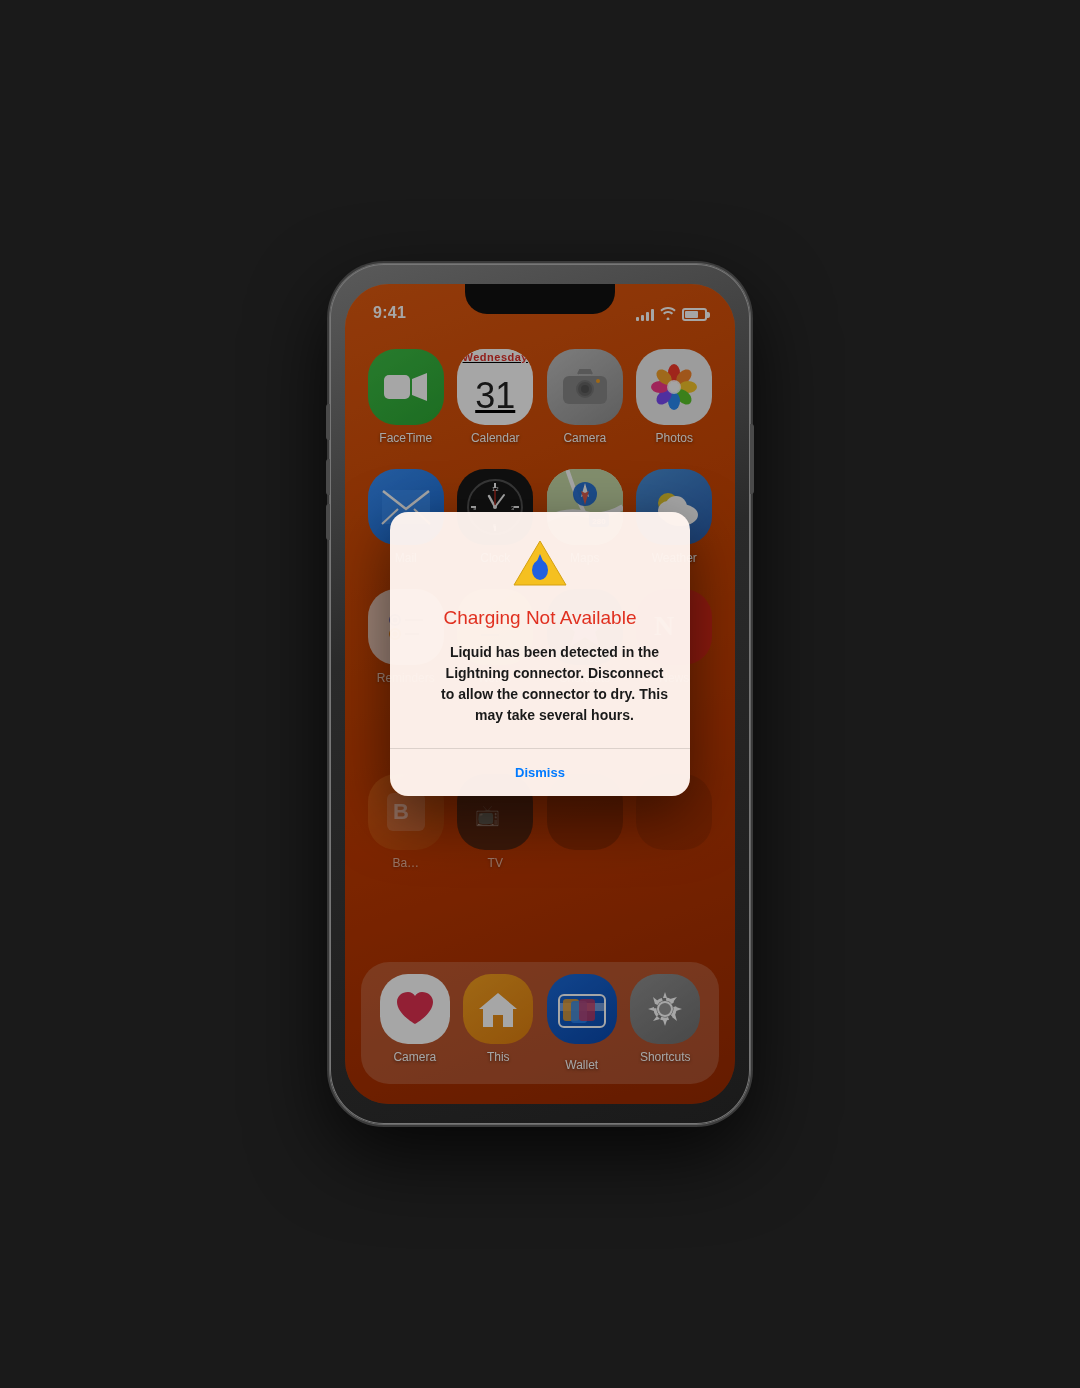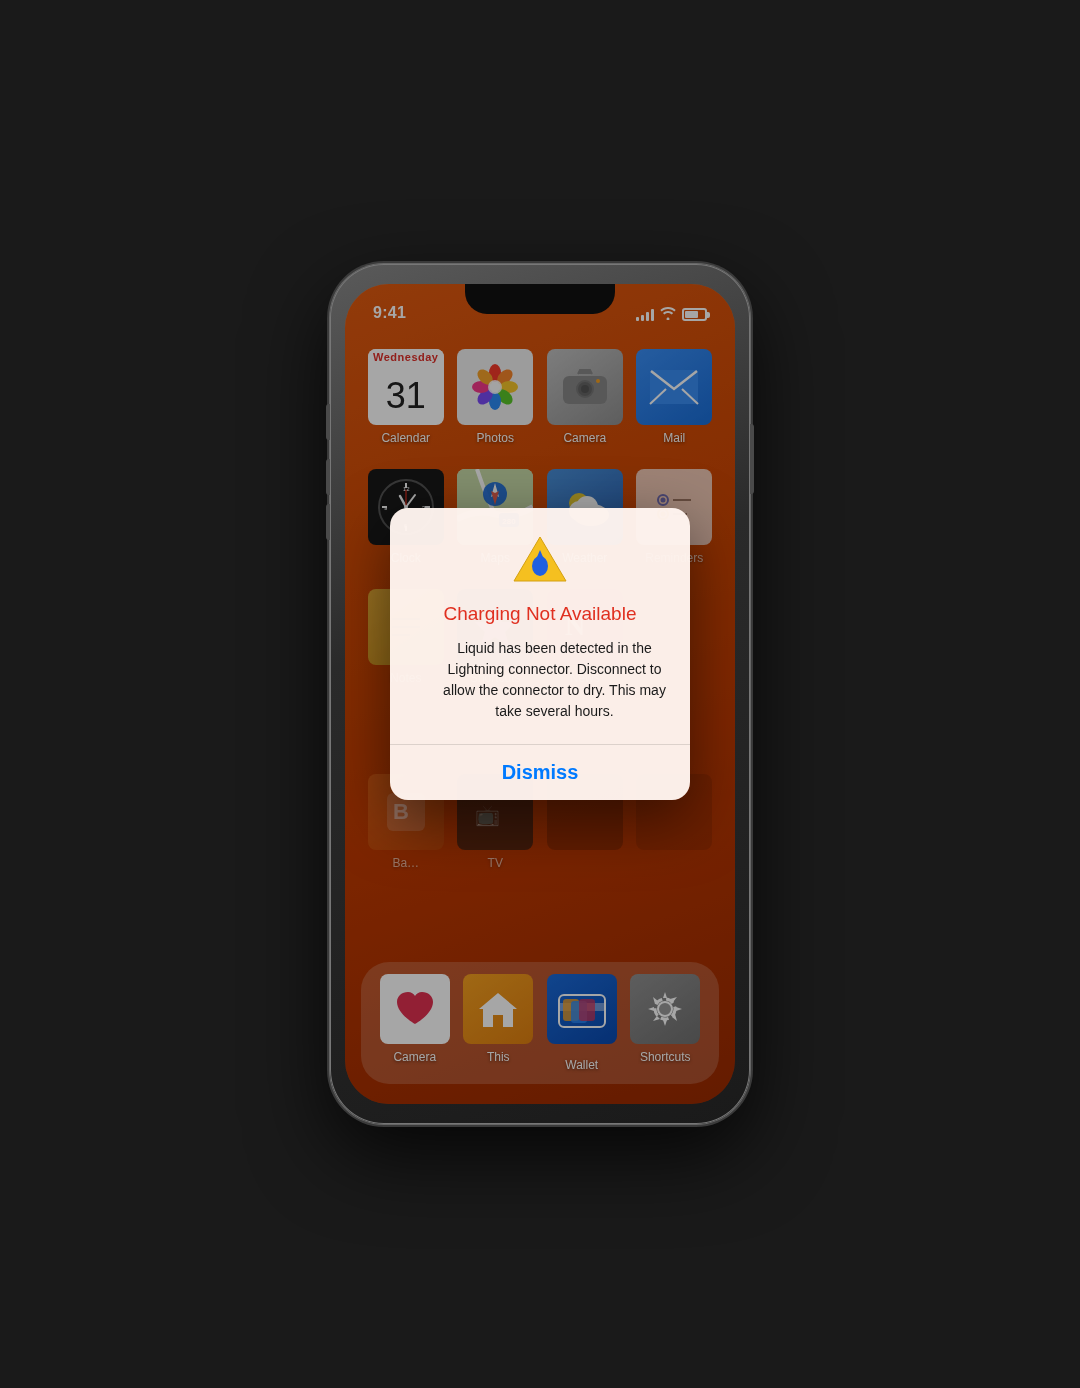--- a/index.html
+++ b/index.html
@@ -168,27 +168,28 @@
       display: flex;
       flex-direction: column;
       align-items: center;
       gap: 6px;
       cursor: pointer;
     }
 
     .app-icon {
       width: 76px;
       height: 76px;
-      border-radius: 8px;
+      border-radius: 28px;
       display: flex;
       justify-content: center;
       align-items: center;
       font-size: 36px;
       position: relative;
       overflow: hidden;
+      text-decoration: underline;
     }
 
     .app-label {
       font-size: 12px;
       color: white;
       text-align: center;
       font-weight: 400;
       text-shadow: 0 1px 3px rgba(0,0,0,0.5);
     }
 
@@ -321,33 +322,33 @@
       font-weight: 400;
       color: #e03020;
       margin-bottom: 12px;
       line-height: 1.2;
     }
 
     .alert-message {
       font-size: 14px;
       color: #1a1a1a;
       line-height: 1.5;
-      font-weight: 400;
+      font-weight: 700;
       margin-left: 29px;
     }
 
     .alert-divider {
       height: 1px;
       background: rgba(0,0,0,0.12);
     }
 
     .alert-button {
       padding: 16px;
       text-align: center;
-      font-size: 20px;
+      font-size: 13px;
       font-weight: 600;
       color: #007AFF;
       cursor: pointer;
       background: transparent;
       border: none;
       width: 100%;
     }
 
     
     .photos-svg {
@@ -384,29 +385,52 @@
           </svg>
         </span>
         <div class="battery">
           <div class="battery-fill"></div>
         </div>
       </div>
     </div>
 
     <div class="app-grid" style="top:55px;">
 
+      <div class="app-item">
+        <div class="app-icon icon-facetime">
+          <svg width="45" height="32" viewBox="0 0 45 32" fill="white">
+            <rect x="1" y="4" width="26" height="24" rx="5" fill="white"></rect>
+            <polygon points="29,8 44,2 44,30 29,24" fill="white"></polygon>
+          </svg>
+        </div>
+        <span class="app-label">FaceTime</span>
+      </div>
 
       <div class="app-item">
         <div class="app-icon icon-calendar" style="flex-direction:column;padding:0;overflow:hidden;">
           <div class="calendar-header">Wednesday</div>
           <div style="display:flex;align-items:center;justify-content:center;flex:1;">
             <span class="calendar-day">31</span>
           </div>
         </div>
         <span class="app-label">Calendar</span>
+      </div>
+
+      <div class="app-item">
+        <div class="app-icon icon-camera">
+          <svg width="46" height="36" viewBox="0 0 46 36" fill="none">
+            <rect x="1" y="7" width="44" height="28" rx="6" fill="#888"></rect>
+            <path d="M16 5 L18 1 L28 1 L30 5" stroke="#888" stroke-width="2" fill="#888"></path>
+            <circle cx="23" cy="20" r="9" fill="#777"></circle>
+            <circle cx="23" cy="20" r="7" fill="#666"></circle>
+            <circle cx="23" cy="20" r="4" fill="#555"></circle>
+            <circle cx="36" cy="12" r="2" fill="#f5a020"></circle>
+          </svg>
+        </div>
+        <span class="app-label">Camera</span>
       </div>
 
       <div class="app-item">
         <div class="app-icon icon-photos">
           <svg class="photos-svg" viewBox="0 0 60 60">
             <circle cx="30" cy="30" r="8" fill="#aaa" opacity="0.3"></circle>
 
             <ellipse cx="30" cy="16" rx="6" ry="9" fill="#f5392a" transform="rotate(0,30,30)"></ellipse>
             <ellipse cx="30" cy="16" rx="6" ry="9" fill="#f5842a" transform="rotate(45,30,30)"></ellipse>
             <ellipse cx="30" cy="16" rx="6" ry="9" fill="#f5c52a" transform="rotate(90,30,30)"></ellipse>
@@ -415,34 +439,20 @@
             <ellipse cx="30" cy="16" rx="6" ry="9" fill="#7a4af5" transform="rotate(225,30,30)"></ellipse>
             <ellipse cx="30" cy="16" rx="6" ry="9" fill="#f53a8a" transform="rotate(270,30,30)"></ellipse>
             <ellipse cx="30" cy="16" rx="6" ry="9" fill="#f5a22a" transform="rotate(315,30,30)"></ellipse>
             <circle cx="30" cy="30" r="7" fill="white" opacity="0.85"></circle>
           </svg>
         </div>
         <span class="app-label">Photos</span>
       </div>
 
       <div class="app-item">
-        <div class="app-icon icon-camera">
-          <svg width="46" height="36" viewBox="0 0 46 36" fill="none">
-            <rect x="1" y="7" width="44" height="28" rx="6" fill="#888"></rect>
-            <path d="M16 5 L18 1 L28 1 L30 5" stroke="#888" stroke-width="2" fill="#888"></path>
-            <circle cx="23" cy="20" r="9" fill="#777"></circle>
-            <circle cx="23" cy="20" r="7" fill="#666"></circle>
-            <circle cx="23" cy="20" r="4" fill="#555"></circle>
-            <circle cx="36" cy="12" r="2" fill="#f5a020"></circle>
-          </svg>
-        </div>
-        <span class="app-label">Camera</span>
-      </div>
-
-      <div class="app-item">
         <div class="app-icon icon-mail">
           <svg width="50" height="36" viewBox="0 0 50 36" fill="none">
             <rect x="1" y="1" width="48" height="34" rx="4" fill="#3a8ef5"></rect>
             <path d="M2 2 L25 20 L48 2" stroke="white" stroke-width="2.5" fill="none"></path>
             <line x1="1" y1="35" x2="17" y2="20" stroke="white" stroke-width="2"></line>
             <line x1="49" y1="35" x2="33" y2="20" stroke="white" stroke-width="2"></line>
           </svg>
         </div>
         <span class="app-label">Mail</span>
       </div>

